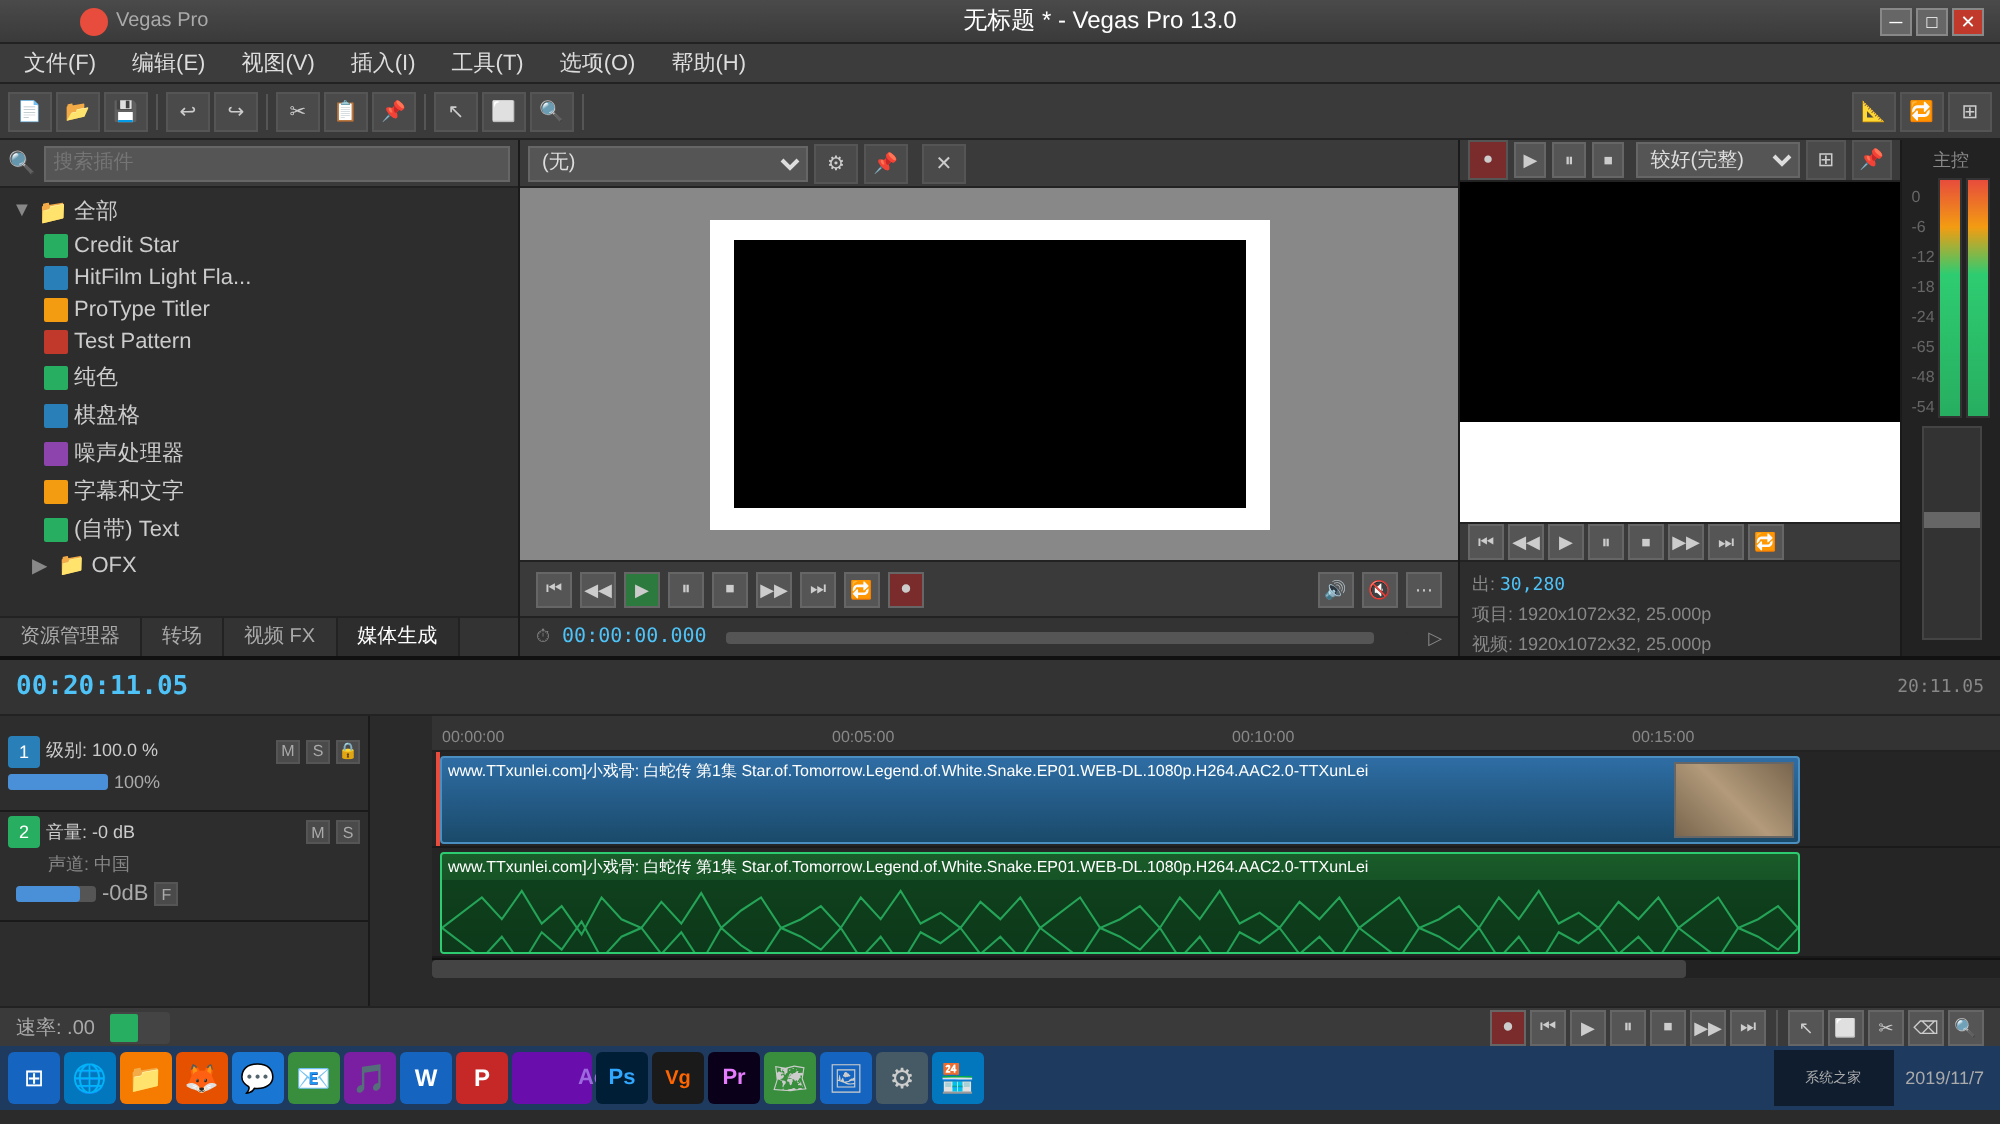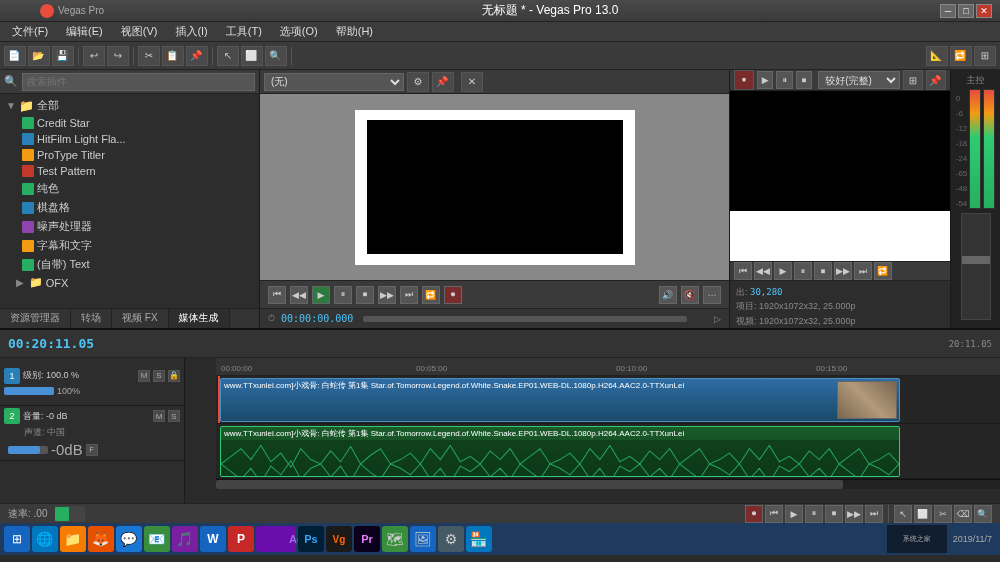--- a/index.html
+++ b/index.html
@@ -724,21 +724,21 @@
               <span>音量: -0 dB</span>
             </div>
             <div class="track-mini-btn">M</div>
             <div class="track-mini-btn">S</div>
           </div>
           <div style="font-size:9px;color:#888;padding-left:20px;">声道: 中国</div>
           <div style="display:flex;align-items:center;gap:3px;padding-left:4px;">
             <div class="volume-slider" style="width:40px;">
               <div class="volume-fill" style="width:80%;"></div>
             </div>
-            <div style="font-size:15px;color:#aaa;">-0dB</div>
+            <div style="font-size:11px;color:#aaa;">-0dB</div>
             <div class="track-mini-btn">F</div>
           </div>
         </div>
       </div>
 
       <div id="track-content">
 
         <div id="ruler">
           <span class="ruler-mark" style="left:5px;">00:00:00</span>
           <span class="ruler-mark" style="left:200px;">00:05:00</span>

